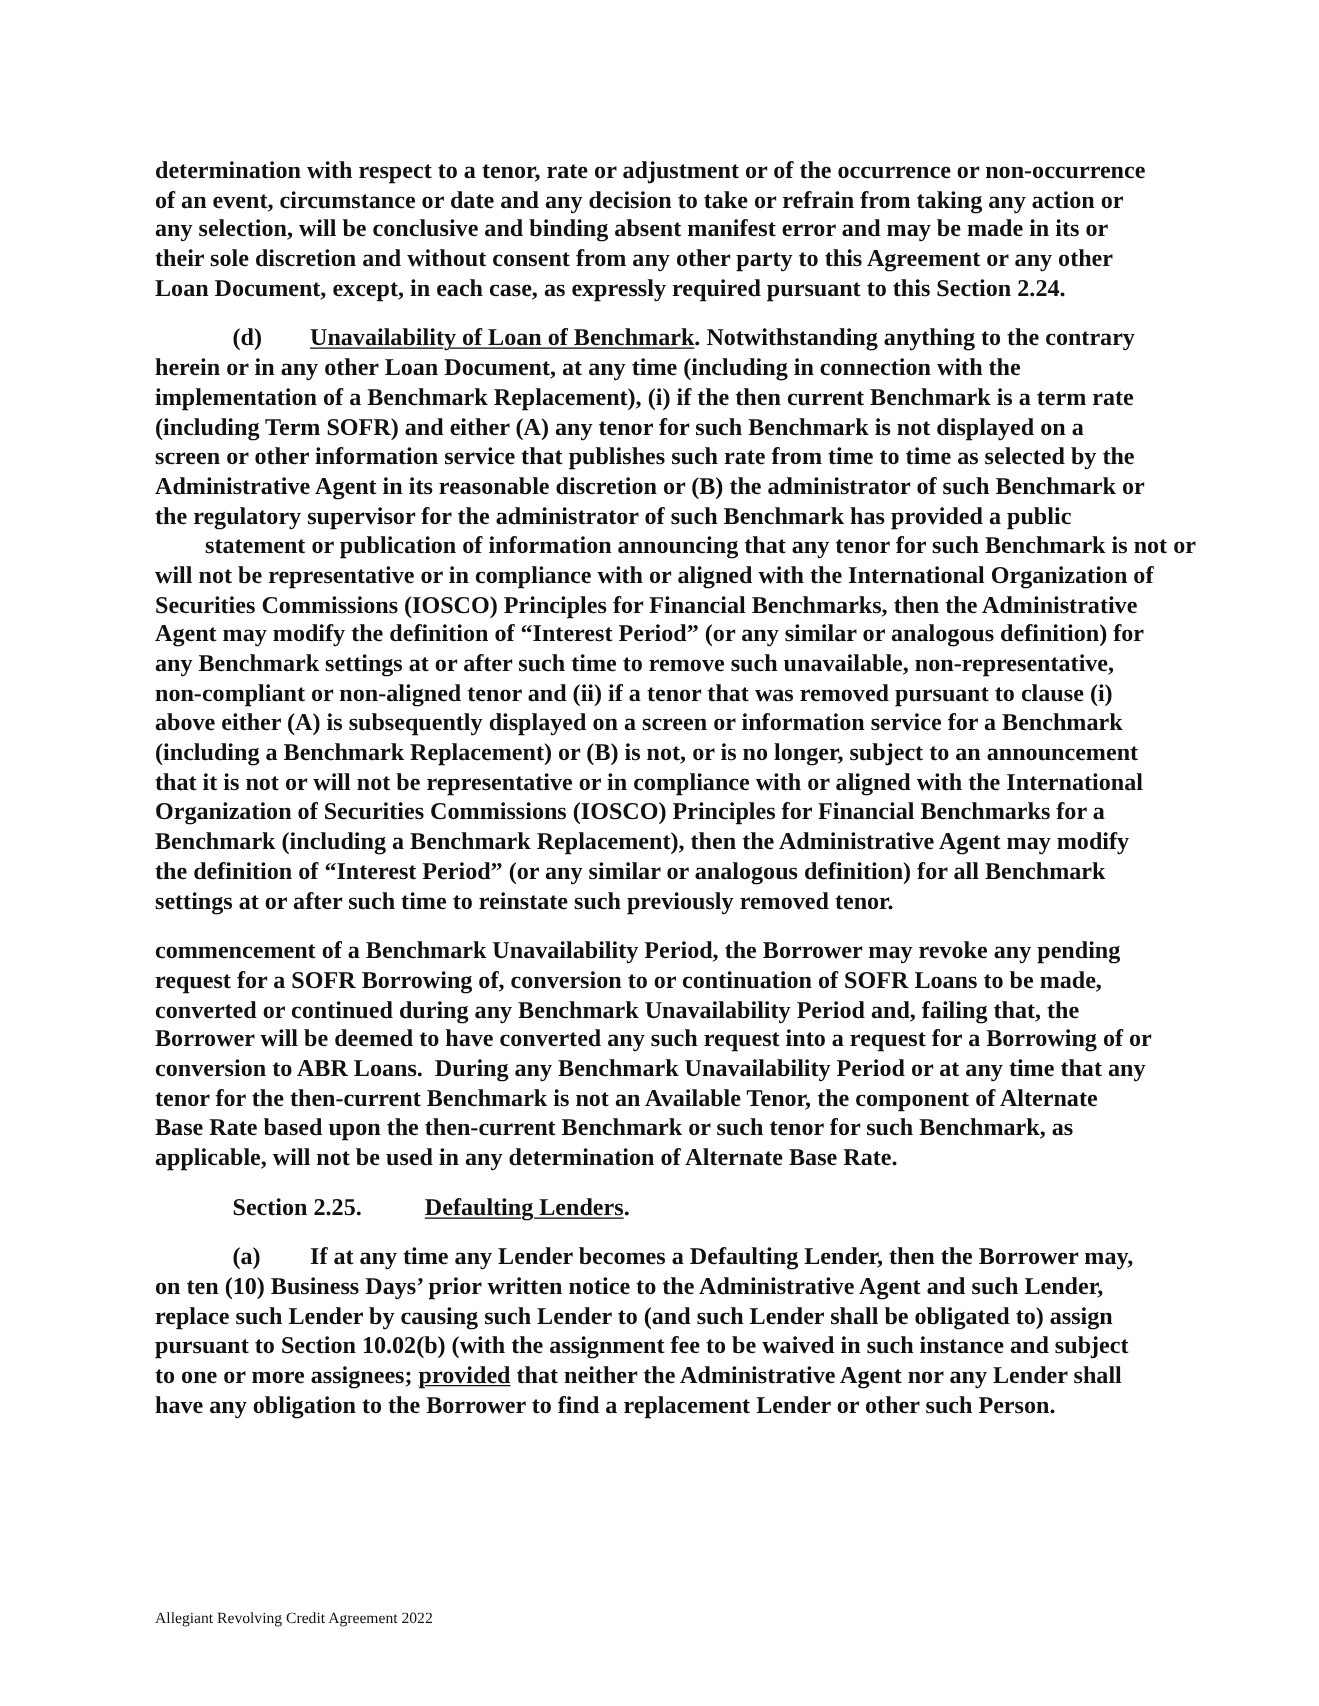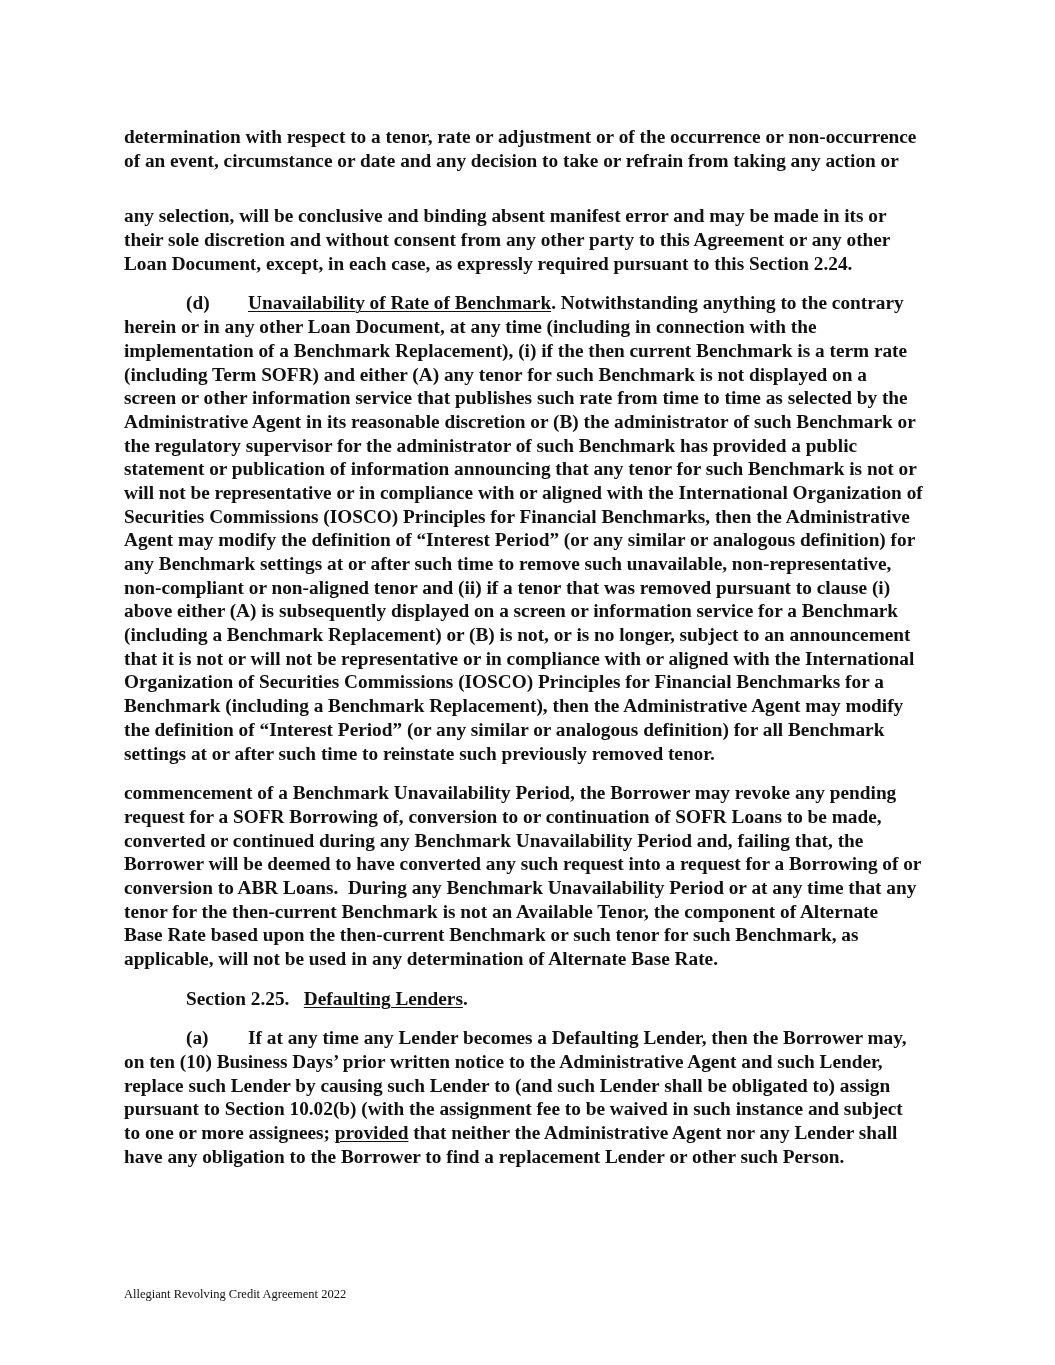--- a/index.html
+++ b/index.html
@@ -21,34 +21,34 @@
     }
   </style>
 </head>
 <body>
 
 <div class="page">
 
   <div class="para">
     <span class="line" style="white-space: pre;">determination with respect to a tenor, rate or adjustment or of the occurrence or non-occurrence</span>
     <span class="line" style="white-space: pre;">of an event, circumstance or date and any decision to take or refrain from taking any action or</span>
-    <span class="line" style="white-space: pre; margin-top: 32px;">any selection, will be conclusive and binding absent manifest error and may be made in its or</span>
+    <span class="line" style="white-space: pre;">any selection, will be conclusive and binding absent manifest error and may be made in its or</span>
     <span class="line" style="white-space: pre;">their sole discretion and without consent from any other party to this Agreement or any other</span>
     <span class="line" style="white-space: pre;">Loan Document, except, in each case, as expressly required pursuant to this Section 2.24.</span>
   </div>
 
   <div class="para">
-    <span class="line indent" style="white-space: pre;"><span class="label" style="white-space: pre;">(d)</span><span class="u" style="white-space: pre;">Unavailability of Rate of Benchmark</span><span style="white-space: pre;">. Notwithstanding anything to the contrary</span></span>
+    <span class="line indent" style="white-space: pre;"><span class="label" style="white-space: pre;">(d)</span><span class="u" style="white-space: pre;">Unavailability of Loan of Benchmark</span><span style="white-space: pre;">. Notwithstanding anything to the contrary</span></span>
     <span class="line" style="white-space: pre;">herein or in any other Loan Document, at any time (including in connection with the</span>
     <span class="line" style="white-space: pre;">implementation of a Benchmark Replacement), (i) if the then current Benchmark is a term rate</span>
     <span class="line" style="white-space: pre;">(including Term SOFR) and either (A) any tenor for such Benchmark is not displayed on a</span>
     <span class="line" style="white-space: pre;">screen or other information service that publishes such rate from time to time as selected by the</span>
     <span class="line" style="white-space: pre;">Administrative Agent in its reasonable discretion or (B) the administrator of such Benchmark or</span>
     <span class="line" style="white-space: pre;">the regulatory supervisor for the administrator of such Benchmark has provided a public</span>
-    <span class="line" style="white-space: pre;">statement or publication of information announcing that any tenor for such Benchmark is not or</span>
+    <span class="line" style="white-space: pre; margin-left: 40px;">statement or publication of information announcing that any tenor for such Benchmark is not or</span>
     <span class="line" style="white-space: pre;">will not be representative or in compliance with or aligned with the International Organization of</span>
     <span class="line" style="white-space: pre;">Securities Commissions (IOSCO) Principles for Financial Benchmarks, then the Administrative</span>
     <span class="line" style="white-space: pre;">Agent may modify the definition of “Interest Period” (or any similar or analogous definition) for</span>
     <span class="line" style="white-space: pre;">any Benchmark settings at or after such time to remove such unavailable, non-representative,</span>
     <span class="line" style="white-space: pre;">non-compliant or non-aligned tenor and (ii) if a tenor that was removed pursuant to clause (i)</span>
     <span class="line" style="white-space: pre;">above either (A) is subsequently displayed on a screen or information service for a Benchmark</span>
     <span class="line" style="white-space: pre;">(including a Benchmark Replacement) or (B) is not, or is no longer, subject to an announcement</span>
     <span class="line" style="white-space: pre;">that it is not or will not be representative or in compliance with or aligned with the International</span>
     <span class="line" style="white-space: pre;">Organization of Securities Commissions (IOSCO) Principles for Financial Benchmarks for a</span>
     <span class="line" style="white-space: pre;">Benchmark (including a Benchmark Replacement), then the Administrative Agent may modify</span>
@@ -61,21 +61,21 @@
     <span class="line" style="white-space: pre;">request for a SOFR Borrowing of, conversion to or continuation of SOFR Loans to be made,</span>
     <span class="line" style="white-space: pre;">converted or continued during any Benchmark Unavailability Period and, failing that, the</span>
     <span class="line" style="white-space: pre;">Borrower will be deemed to have converted any such request into a request for a Borrowing of or</span>
     <span class="line" style="white-space: pre;">conversion to ABR Loans.  During any Benchmark Unavailability Period or at any time that any</span>
     <span class="line" style="white-space: pre;">tenor for the then-current Benchmark is not an Available Tenor, the component of Alternate</span>
     <span class="line" style="white-space: pre;">Base Rate based upon the then-current Benchmark or such tenor for such Benchmark, as</span>
     <span class="line" style="white-space: pre;">applicable, will not be used in any determination of Alternate Base Rate.</span>
   </div>
 
   <div class="para">
-    <span class="line indent" style="white-space: pre;"><span style="white-space: pre;">Section 2.25.</span>&nbsp;&nbsp;&nbsp;<span class="u" style="white-space: pre;">Defaulting Lenders</span><span style="white-space: pre;">.</span></span>
+    <span class="line indent" style="white-space: pre;"><span style="white-space: pre;">Section 2.25.</span>&nbsp;&nbsp;&nbsp;<span class="u" style="white-space: pre; margin-left: 36px;">Defaulting Lenders</span><span style="white-space: pre;">.</span></span>
   </div>
 
   <div class="para">
     <span class="line indent" style="white-space: pre;"><span class="label" style="white-space: pre;">(a)</span><span style="white-space: pre;">If at any time any Lender becomes a Defaulting Lender, then the Borrower may,</span></span>
     <span class="line" style="white-space: pre;">on ten (10) Business Days’ prior written notice to the Administrative Agent and such Lender,</span>
     <span class="line" style="white-space: pre;">replace such Lender by causing such Lender to (and such Lender shall be obligated to) assign</span>
     <span class="line" style="white-space: pre;">pursuant to Section 10.02(b) (with the assignment fee to be waived in such instance and subject</span>
     <span class="line" style="white-space: pre;"><span style="white-space: pre;">to one or more assignees; </span><span class="u" style="white-space: pre;">provided</span><span style="white-space: pre;"> that neither the Administrative Agent nor any Lender shall</span></span>
     <span class="line" style="white-space: pre;">have any obligation to the Borrower to find a replacement Lender or other such Person.</span>
   </div>

